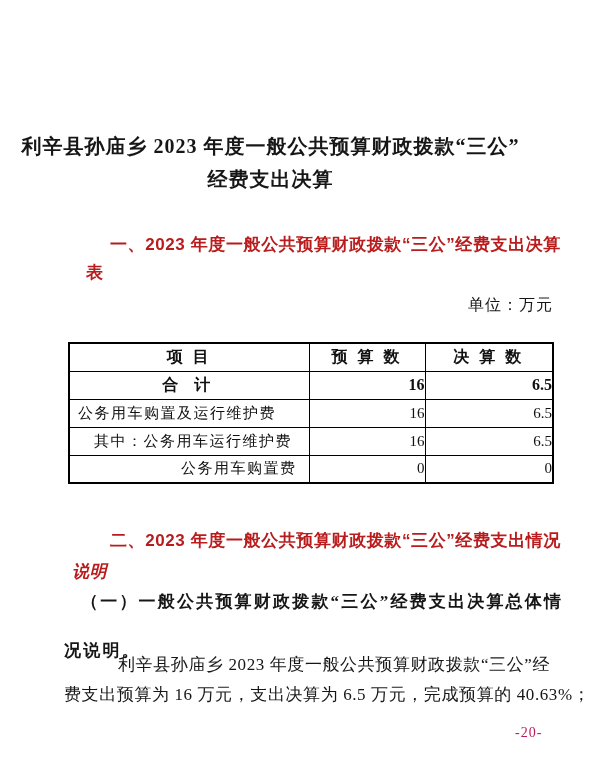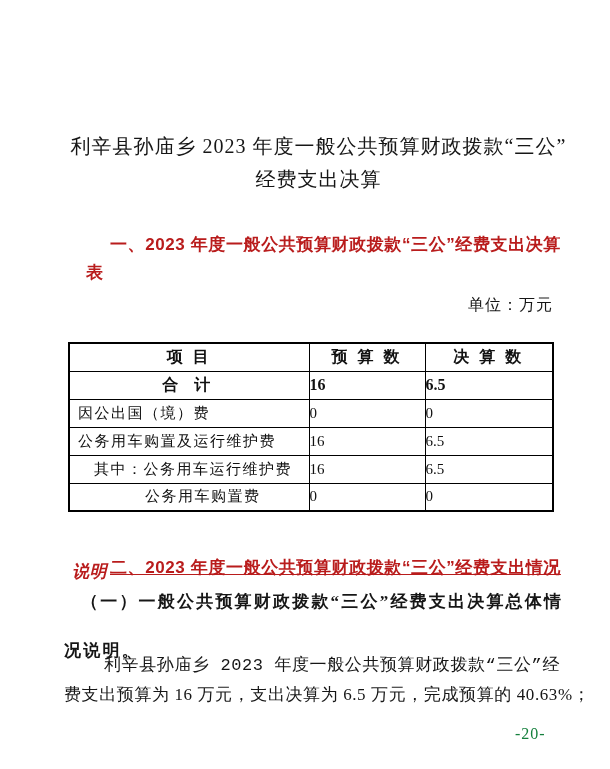--- a/index.html
+++ b/index.html
@@ -9,24 +9,23 @@
     position: relative;
     font-family: "Liberation Serif", "DejaVu Serif", serif;
     color: #161616;
     overflow: hidden;
   }
   .abs { position: absolute; white-space: nowrap; }
 
   .doc-title {
     left: 0; width: 541px;
     text-align: center;
-    font-weight: normal;
+    font-weight: bold;
     font-size: 20px;
     letter-spacing: 1px;
-    margin-left: 48px;
   }
   .h-sans {
     font-family: "Liberation Sans", "DejaVu Sans", sans-serif;
     font-weight: bold;
     font-size: 17px;
     letter-spacing: 0.6px;
     color: #b91c1c;
   }
   .sub-kai {
     font-weight: bold;
@@ -36,23 +35,23 @@
   .body-text {
     font-size: 17px;
     letter-spacing: 0.6px;
   }
   .unit-note {
     font-size: 16px;
     letter-spacing: 1px;
     margin-left: 21px;
   }
   .page-num {
-    font-size: 16px;
+    font-size: 14px;
     letter-spacing: 1px;
-    color: #15803d;
+    color: #be185d;
   }
 
   table.expense {
     position: absolute;
     left: 68px; top: 342px;
     width: 484px;
     border-collapse: collapse;
     table-layout: fixed;
     font-size: 15px;
     color: #111;
@@ -68,33 +67,33 @@
     font-weight: bold;
     font-size: 16px;
     text-align: center;
     letter-spacing: 3px;
   }
   .expense td.label {
     text-align: left;
     padding-left: 8px;
     letter-spacing: 1.5px;
   }
-  .expense td.num { text-align: left; }
+  .expense td.num { text-align: right; }
   .expense tr.row-total td {
     font-weight: bold;
     font-size: 16px;
     margin-top: 28px;
   }
   .expense tr.row-total td.label {
     text-align: center;
     padding-left: 0;
     letter-spacing: 6px;
   }
   .expense tr.indent1 td.label { padding-left: 24px; margin-top: 47px; }
-  .expense tr.indent2 td.label { padding-left: 75px; }
+  .expense tr.indent2 td.label { padding-left: 111px; }
 </style>
 </head>
 <body>
 
 <div class="abs doc-title" style="top:133px;">利辛县孙庙乡 2023 年度一般公共预算财政拨款“三公”</div>
 <div class="abs doc-title" style="top:166px;">经费支出决算</div>
 
 <div class="abs h-sans" style="top:233px; left:110px;">一、2023 年度一般公共预算财政拨款“三公”经费支出决算</div>
 <div class="abs h-sans" style="top:261px; left:86px;">表</div>
 
@@ -113,44 +112,39 @@
       <th>决 算 数</th>
     </tr>
   </thead>
   <tbody>
     <tr class="row-total">
       <td class="label">合  计</td>
       <td class="num">16</td>
       <td class="num">6.5</td>
     </tr>
     <tr>
-      <td class="label">因公出国（境）费</td>
-      <td class="num">0</td>
-      <td class="num">0</td>
-    </tr>
-    <tr>
       <td class="label">公务用车购置及运行维护费</td>
       <td class="num">16</td>
       <td class="num">6.5</td>
     </tr>
     <tr class="indent1">
       <td class="label">其中：公务用车运行维护费</td>
       <td class="num">16</td>
       <td class="num">6.5</td>
     </tr>
     <tr class="indent2">
       <td class="label">公务用车购置费</td>
       <td class="num">0</td>
       <td class="num">0</td>
     </tr>
   </tbody>
 </table>
 
-<div class="abs h-sans" style="top:556px; left:110px;text-decoration:underline;">二、2023 年度一般公共预算财政拨款“三公”经费支出情况</div>
+<div class="abs h-sans" style="top:529px; left:110px;">二、2023 年度一般公共预算财政拨款“三公”经费支出情况</div>
 <div class="abs h-sans" style="top:560px; left:72px;font-style:italic;">说明</div>
 
 <div class="abs sub-kai" style="top:590px; left:81px;">（一）一般公共预算财政拨款“三公”经费支出决算总体情</div>
 <div class="abs sub-kai" style="top:619px; left:64px;margin-top:20px;">况说明。</div>
 
-<div class="abs body-text" style="top:653px; left:104px;font-family:Liberation Mono, monospace;">利辛县孙庙乡 2023 年度一般公共预算财政拨款“三公”经</div>
+<div class="abs body-text" style="top:653px; left:118px;">利辛县孙庙乡 2023 年度一般公共预算财政拨款“三公”经</div>
 <div class="abs body-text" style="top:683px; left:64px;">费支出预算为 16 万元，支出决算为 6.5 万元，完成预算的 40.63%；</div>
 
 <div class="abs page-num" style="top:725px; left:515px;">-20-</div>
 
 </body></html>

